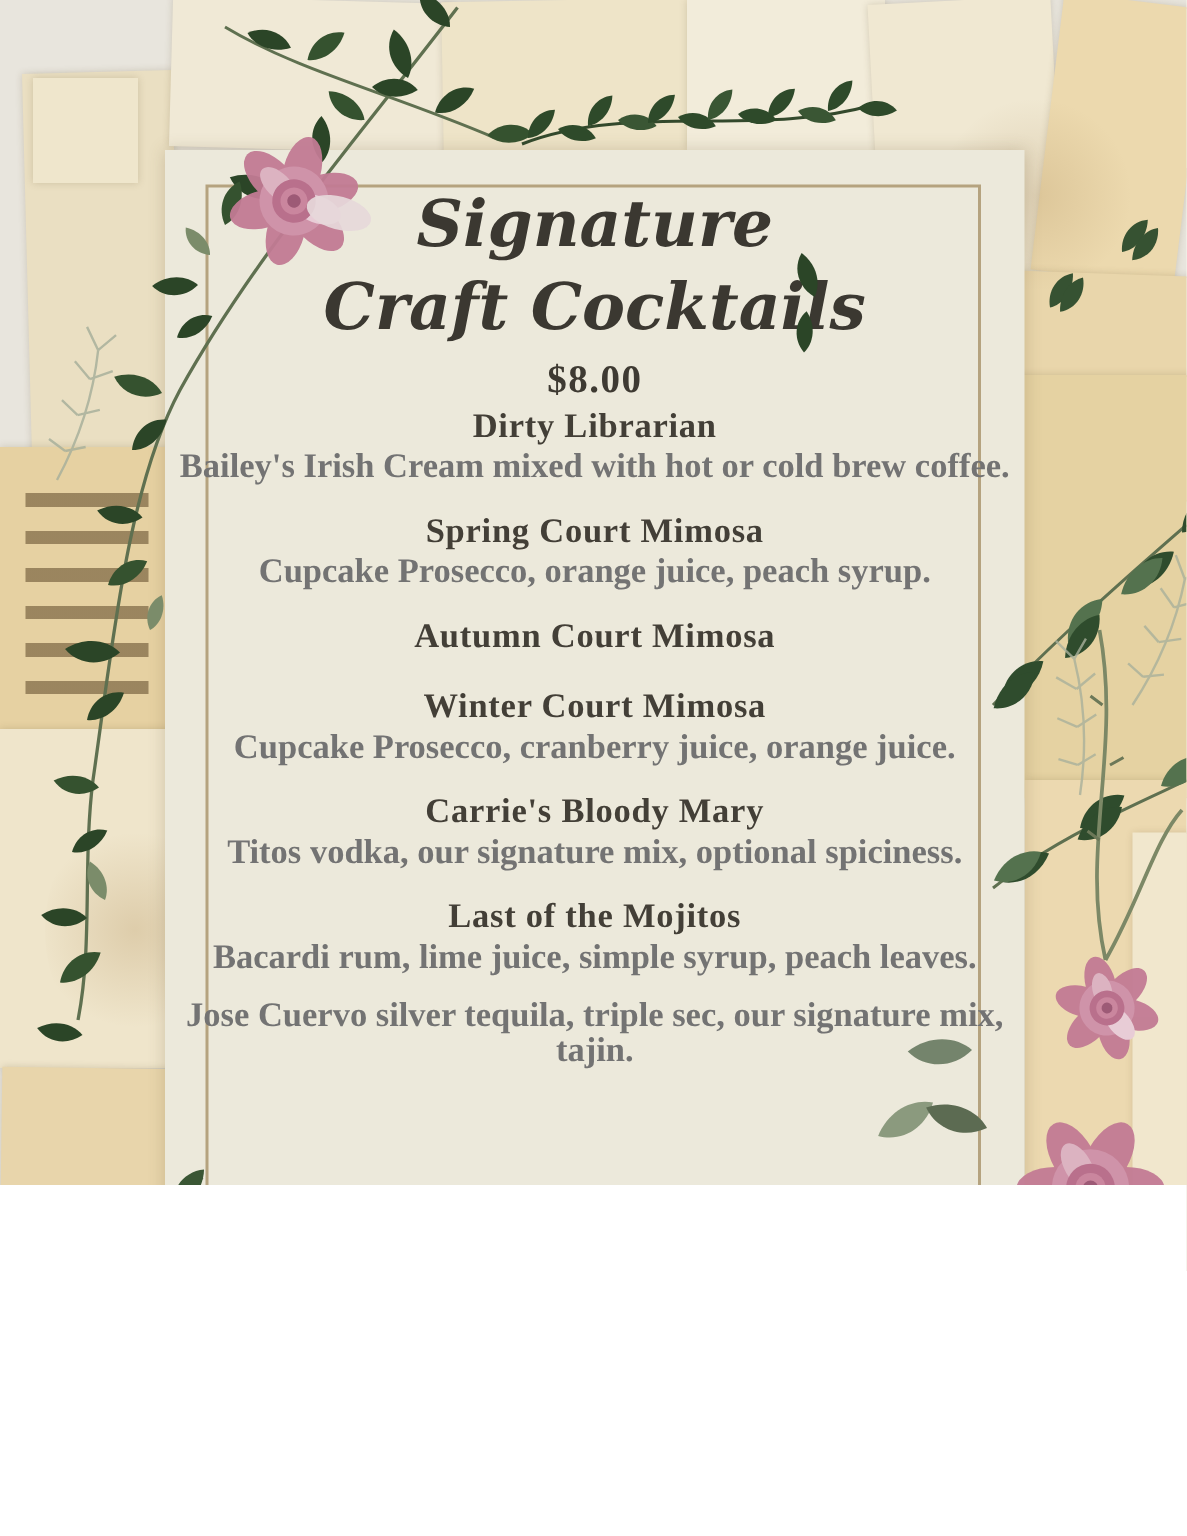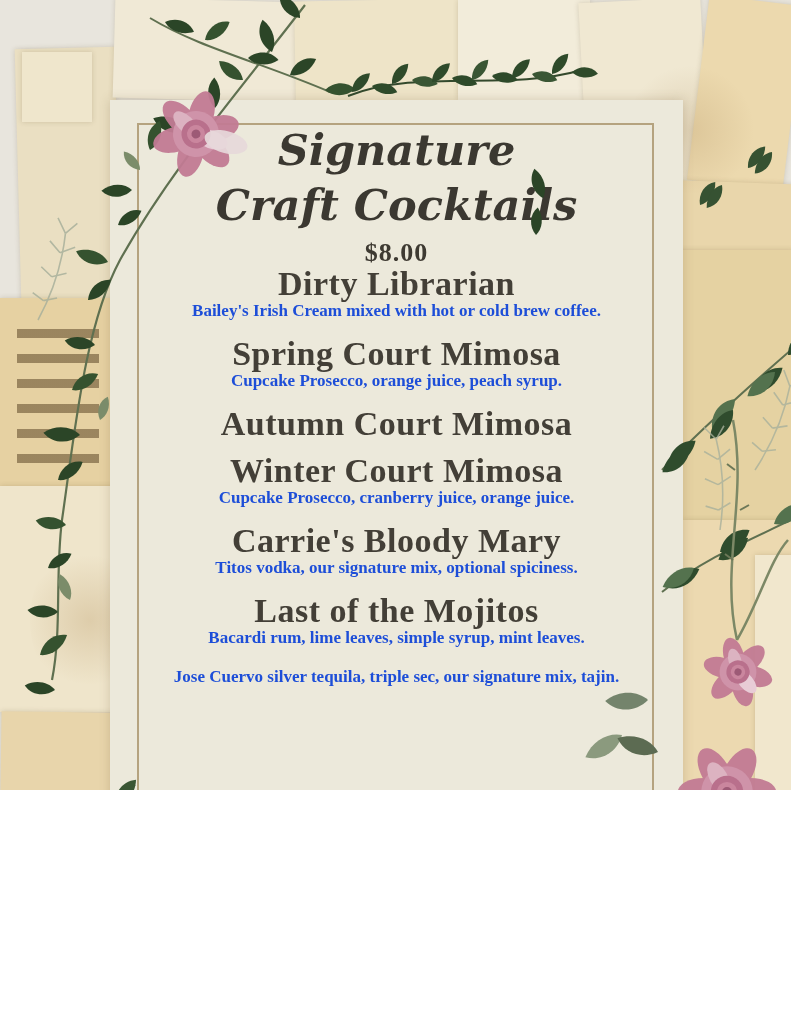--- a/index.html
+++ b/index.html
@@ -31,22 +31,22 @@
   
   .panel{position:absolute;left:110px;top:100px;width:573px;height:818px;
       background:#ece9db;z-index:2;box-shadow:0 0 10px rgba(110,90,55,.25);}
   .inner-border{position:absolute;left:27px;right:29px;top:23px;bottom:25px;
       border:2px solid #b5a37f;}
   .content{position:absolute;inset:0;text-align:center;color:#403c34;z-index:1;}
   .title{font-family:"DejaVu Serif",serif;font-style:italic;font-weight:600;
       font-size:43px;line-height:55px;margin:23px 0 0 0;color:#3b3831;}
   .price{font-size:26px;font-weight:bold;letter-spacing:1px;margin-top:5px;color:#3e3a32;text-align:center;}
   .item{margin-bottom:16px;}
-  .item-name{font-size:34px;line-height:31px;font-weight:bold;letter-spacing:.5px;color:#433f37;}
-  .item-desc{font-size:17px;line-height:23px;font-weight:bold;color:#1d4ed8;}
+  .item-name{font-size:23px;line-height:31px;font-weight:bold;letter-spacing:.5px;color:#433f37;}
+  .item-desc{font-size:23px;line-height:23px;font-weight:bold;color:#737373;}
   
   .flora{position:absolute;inset:0;z-index:3;pointer-events:none;}
 </style>
 </head>
 <body>
 
 <div id="stage">
 
   <div class="paper txt-h" style="left:18px;top:48px;width:100px;height:256px;background:#eadfc2;transform:rotate(-1.5deg);"></div>
   <div class="paper hatch" style="left:22px;top:52px;width:70px;height:70px;background:#efe6cc;"></div>
@@ -93,21 +93,21 @@
       <div class="item">
         <div class="item-name">Winter Court Mimosa</div>
         <div class="item-desc">Cupcake Prosecco, cranberry juice, orange juice.</div>
       </div>
       <div class="item">
         <div class="item-name">Carrie's Bloody Mary</div>
         <div class="item-desc">Titos vodka, our signature mix, optional spiciness.</div>
       </div>
       <div class="item">
         <div class="item-name">Last of the Mojitos</div>
-        <div class="item-desc">Bacardi rum, lime leaves, simple syrup, mint leaves.</div>
+        <div class="item-desc">Bacardi rum, lime juice, simple syrup, peach leaves.</div>
       </div>
       <div class="item">
         <div class="item-desc">Jose Cuervo silver tequila, triple sec, our signature mix, tajin.</div>
       </div>
     </div>
   </div>
 
   <svg class="flora" viewBox="0 0 791 1024">
     <defs>
       <path id="lf" d="M0 0 C7 -10 20 -13 30 -6 C21 4 8 5 0 0 Z"></path>

